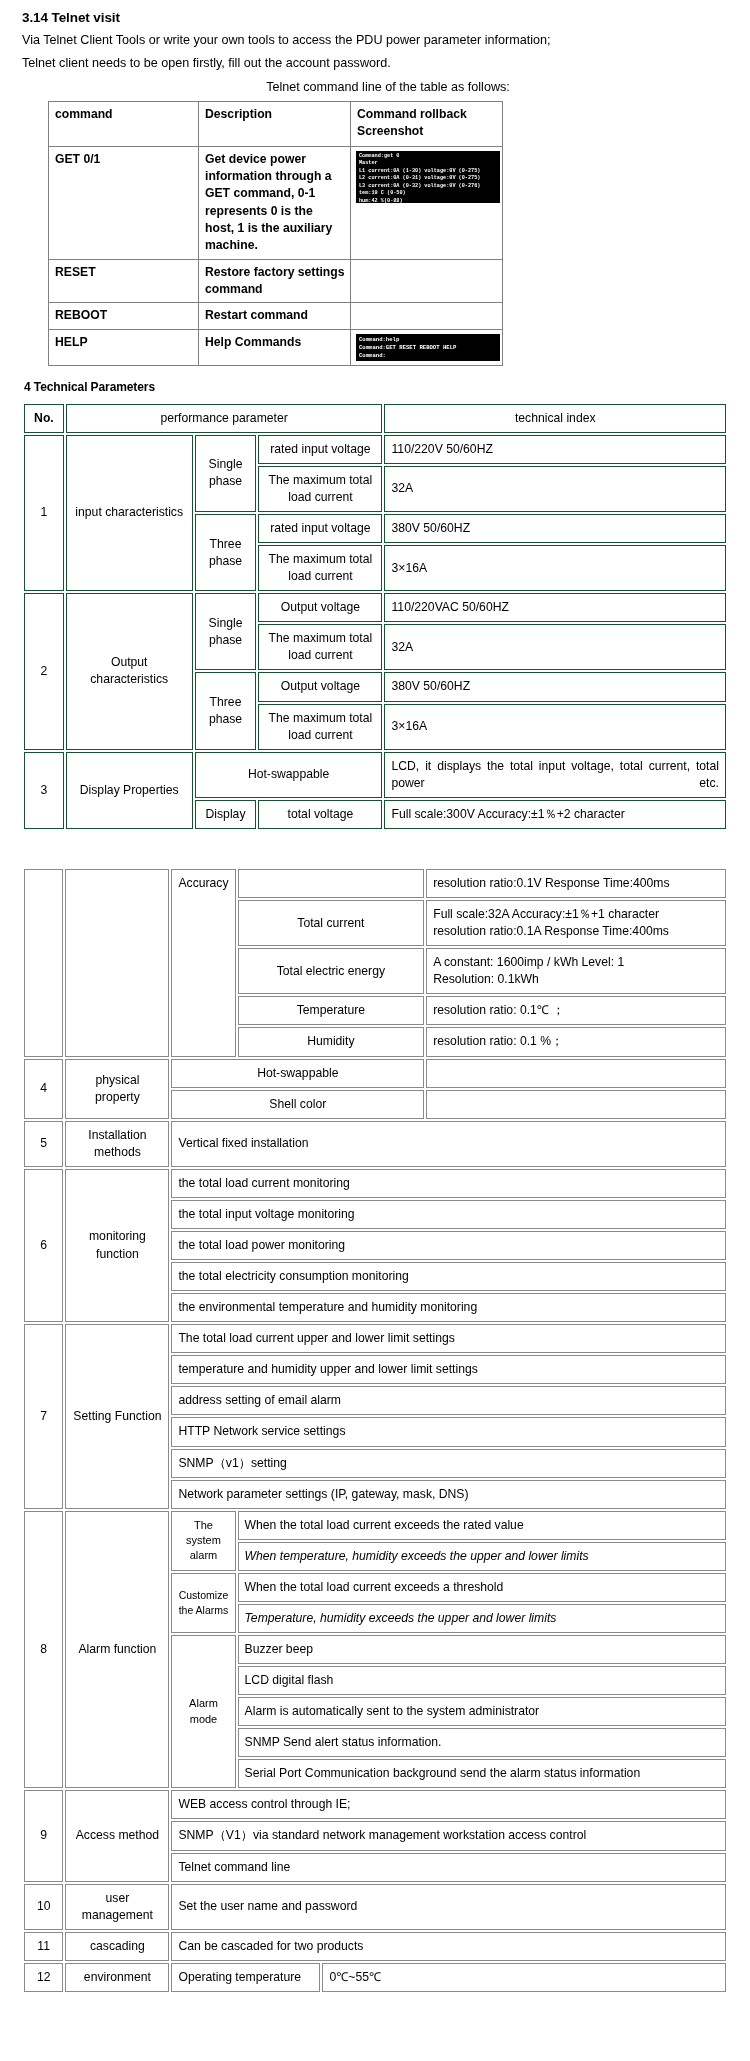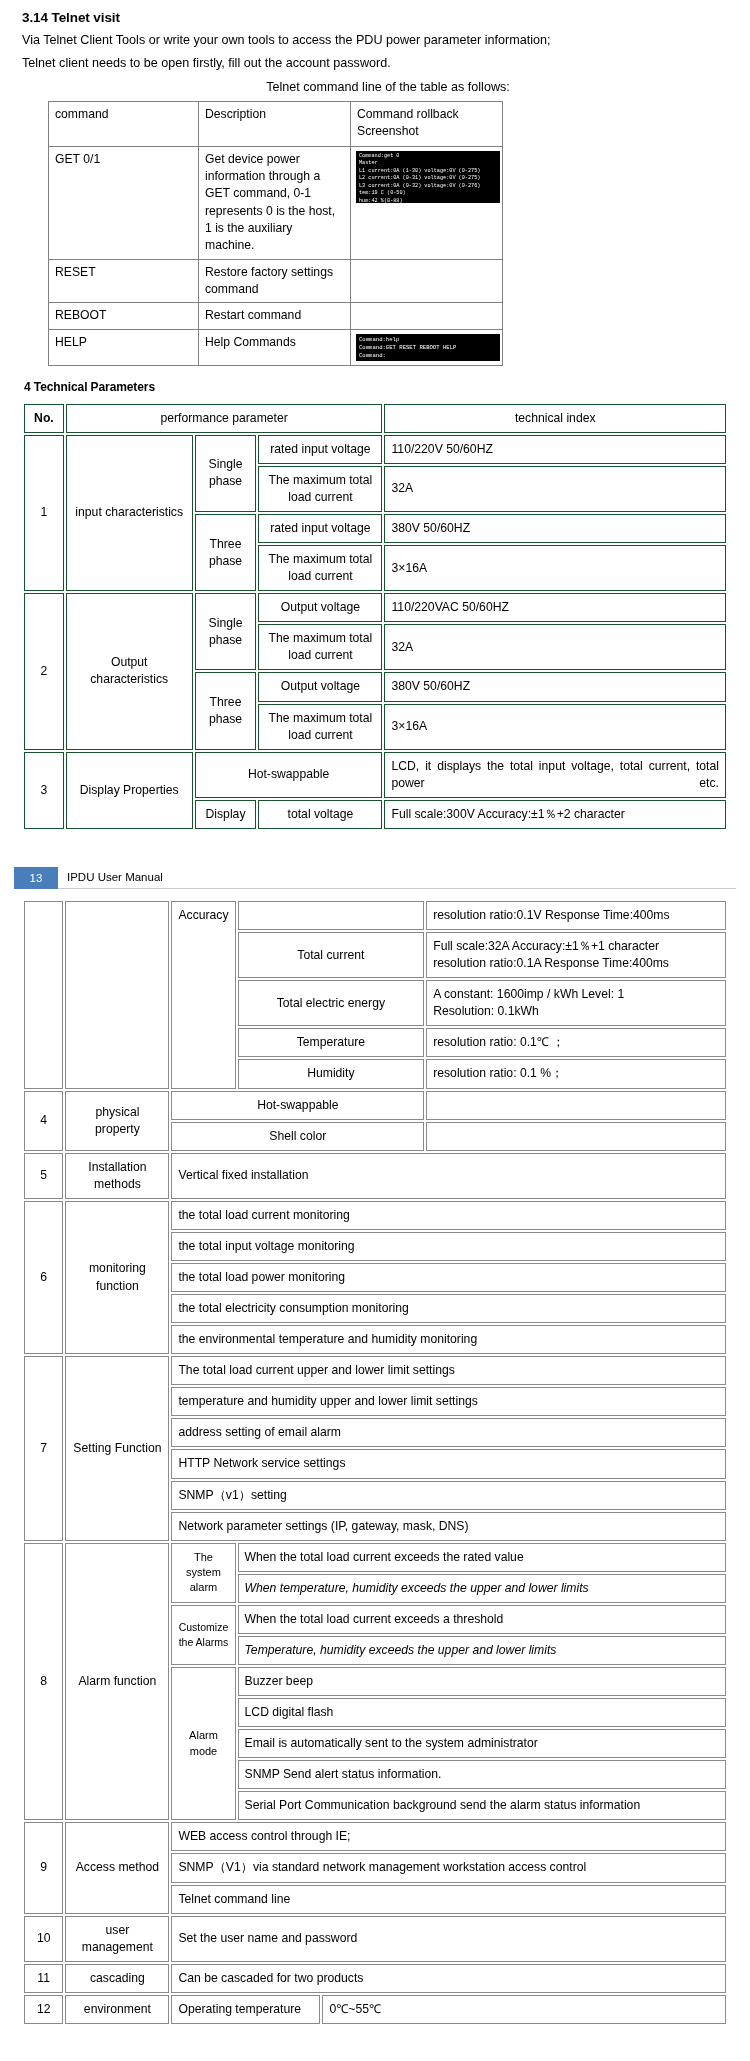--- a/index.html
+++ b/index.html
@@ -60,21 +60,21 @@
     border-collapse: collapse;
     table-layout: fixed;
   }
   table.telnet {
     width: 454px;
     margin-left: 26px;
   }
   table.doc td, table.doc th {
     border: 1px solid #808080;
     font-size: 12.2px;
-    font-weight: normal;
+    font-weight: bold;
     text-align: left;
     vertical-align: top;
     padding: 4px 5px 4px 6px;
     line-height: 1.42;
     word-wrap: break-word;
   }
   table.telnet td {
     vertical-align: top;
   }
 
@@ -292,24 +292,20 @@
         <td>Full scale:300V   Accuracy:±1％+2 character</td>
       </tr>
     </tbody>
   </table>
 </div>
 
 <div class="gap-band"></div>
 
 <div class="page page-two">
 
-  <div class="pg-header">
-    <div class="pg-num">13</div>
-    <div class="pg-title">IPDU User Manual</div>
-  </div>
 
   <table class="tech2">
     <colgroup>
       <col style="width:40px">
       <col style="width:105px">
       <col style="width:60px">
       <col style="width:85px">
       <col style="width:105px">
       <col style="width:311px">
     </colgroup>
@@ -417,21 +413,21 @@
         <td colspan="3" class="em">Temperature, humidity exceeds the upper and lower limits</td>
       </tr>
       <tr>
         <td class="ctr" rowspan="5" style="font-size:11px">Alarm mode</td>
         <td colspan="3">Buzzer beep</td>
       </tr>
       <tr>
         <td colspan="3">LCD digital flash</td>
       </tr>
       <tr>
-        <td colspan="3">Email is automatically sent to the system administrator</td>
+        <td colspan="3">Alarm is automatically sent to the system administrator</td>
       </tr>
       <tr>
         <td colspan="3">SNMP Send alert status information.</td>
       </tr>
       <tr>
         <td colspan="3">Serial Port Communication background send the alarm status information</td>
       </tr>
 
       <tr>
         <td class="ctr" rowspan="3">9</td>

